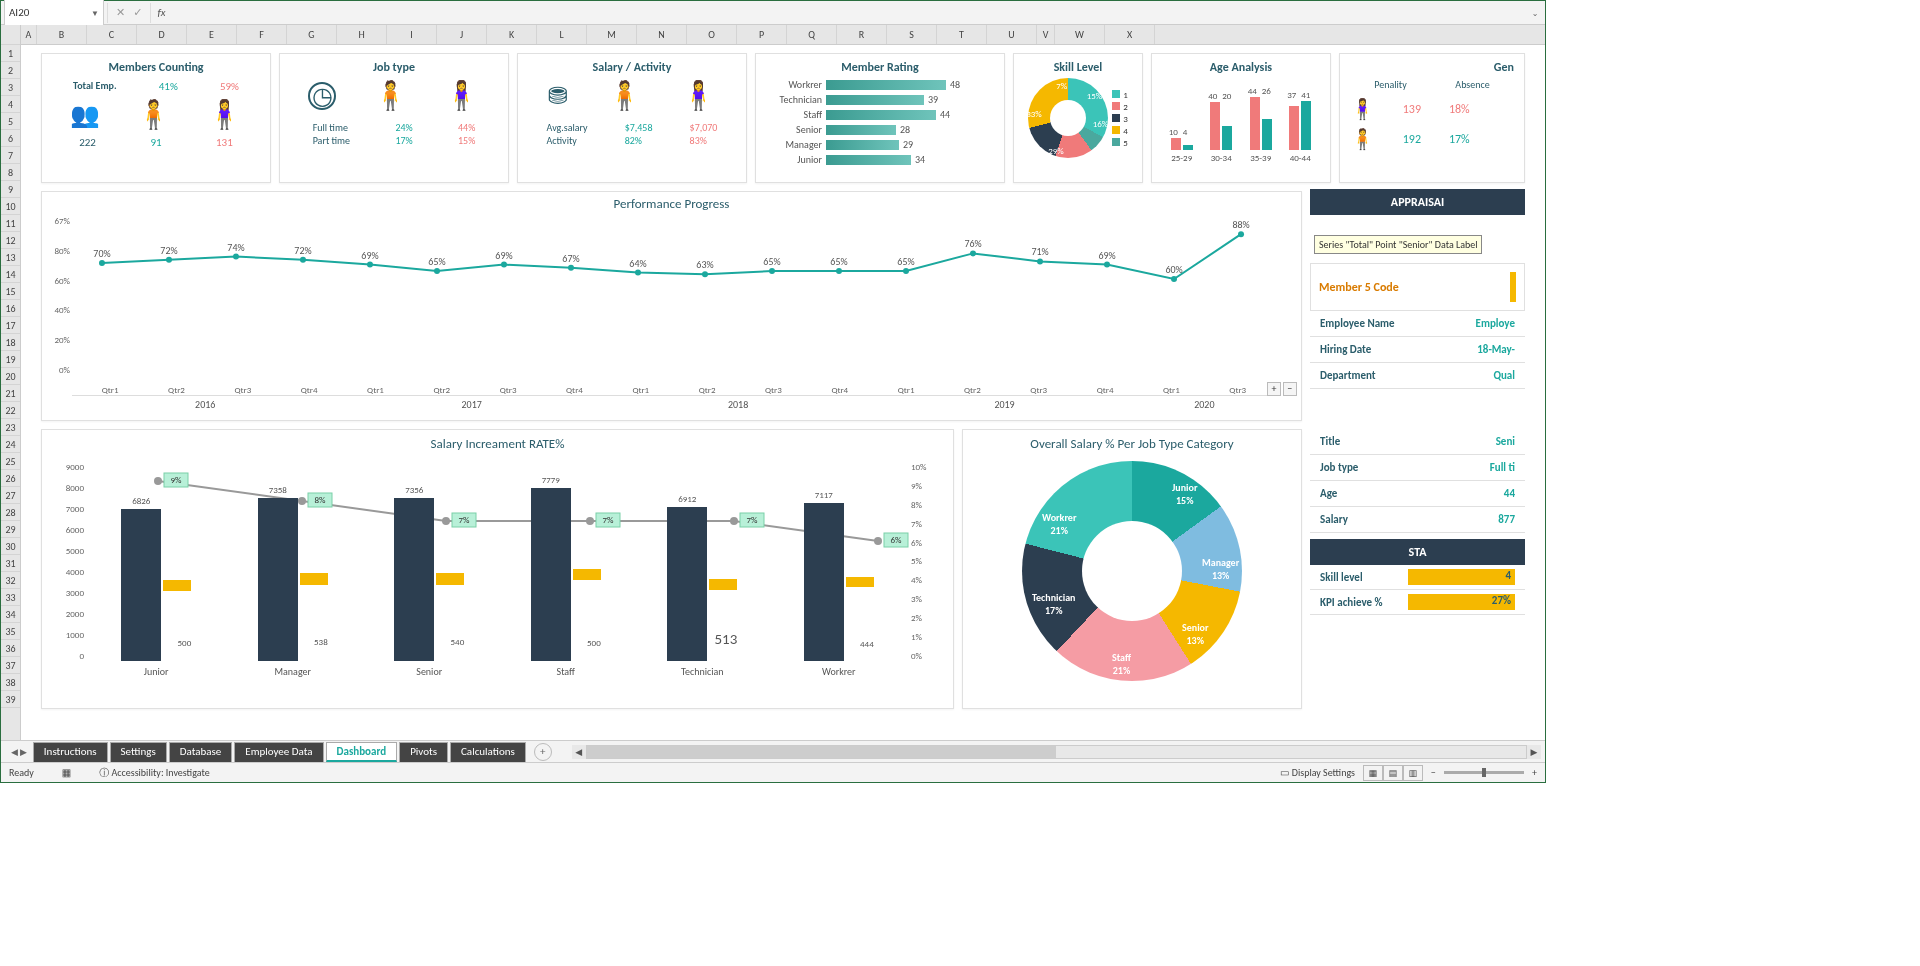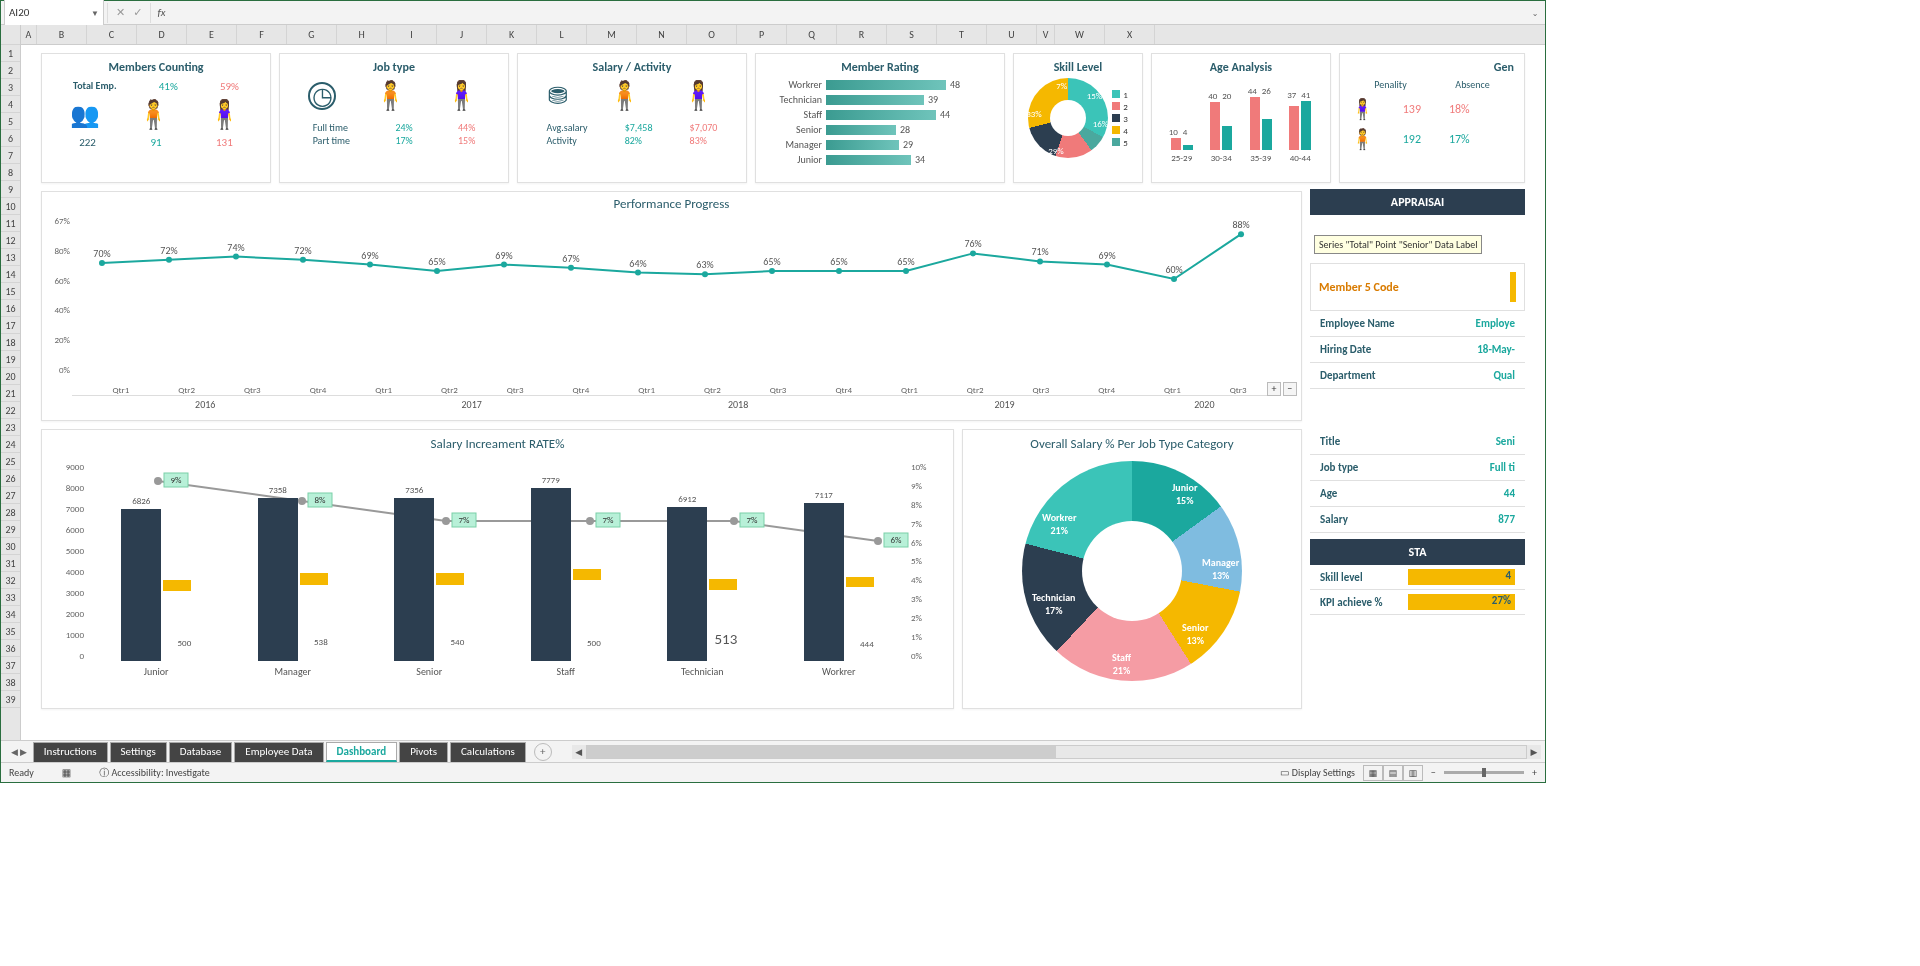--- a/index.html
+++ b/index.html
@@ -79,21 +79,21 @@
 
 .gen-row { display: flex; align-items: center; gap: 12px; margin: 6px 0; font-size: 12px; }
 .gen-row .ico { font-size: 20px; }
 
 
 .row2 { margin-top: 8px; height: 230px; position: relative; border: 1px solid #e0e0e0; box-shadow: 0 1px 2px rgba(0,0,0,0.05); }
 .perf-title { text-align: center; font-size: 13px; color: #2b5d6b; padding: 4px; }
 .perf-chart { position: relative; height: 180px; margin: 0 30px; }
 .perf-y { position: absolute; left: -28px; top: 0; bottom: 20px; display: flex; flex-direction: column; justify-content: space-between; font-size: 9px; color: #666; text-align: right; width: 26px; }
 .perf-svg { width: 100%; height: 160px; }
-.perf-x { display: flex; position: absolute; bottom: 0; left: 16px; right: 0; font-size: 9px; color: #666; }
+.perf-x { display: flex; position: absolute; bottom: 0; left: 5px; right: 0; font-size: 9px; color: #666; }
 .perf-x .qtr { flex: 1; text-align: center; }
 .perf-years { display: flex; font-size: 10px; color: #555; }
 .perf-years > div { flex: 1; text-align: center; border-top: 1px solid #ddd; padding-top: 2px; }
 .zoom-btns { position: absolute; right: 4px; bottom: 24px; display: flex; gap: 2px; }
 .zoom-btns span { width: 14px; height: 14px; border: 1px solid #bbb; background: #f5f5f5; text-align: center; font-size: 10px; line-height: 12px; cursor: pointer; }
 
 
 .row3 { display: flex; gap: 8px; margin-top: 8px; height: 280px; }
 .sal-card { flex: 1; border: 1px solid #e0e0e0; box-shadow: 0 1px 2px rgba(0,0,0,0.05); padding: 6px; position: relative; }
 .sal-title { text-align: center; font-size: 13px; color: #2b5d6b; }

